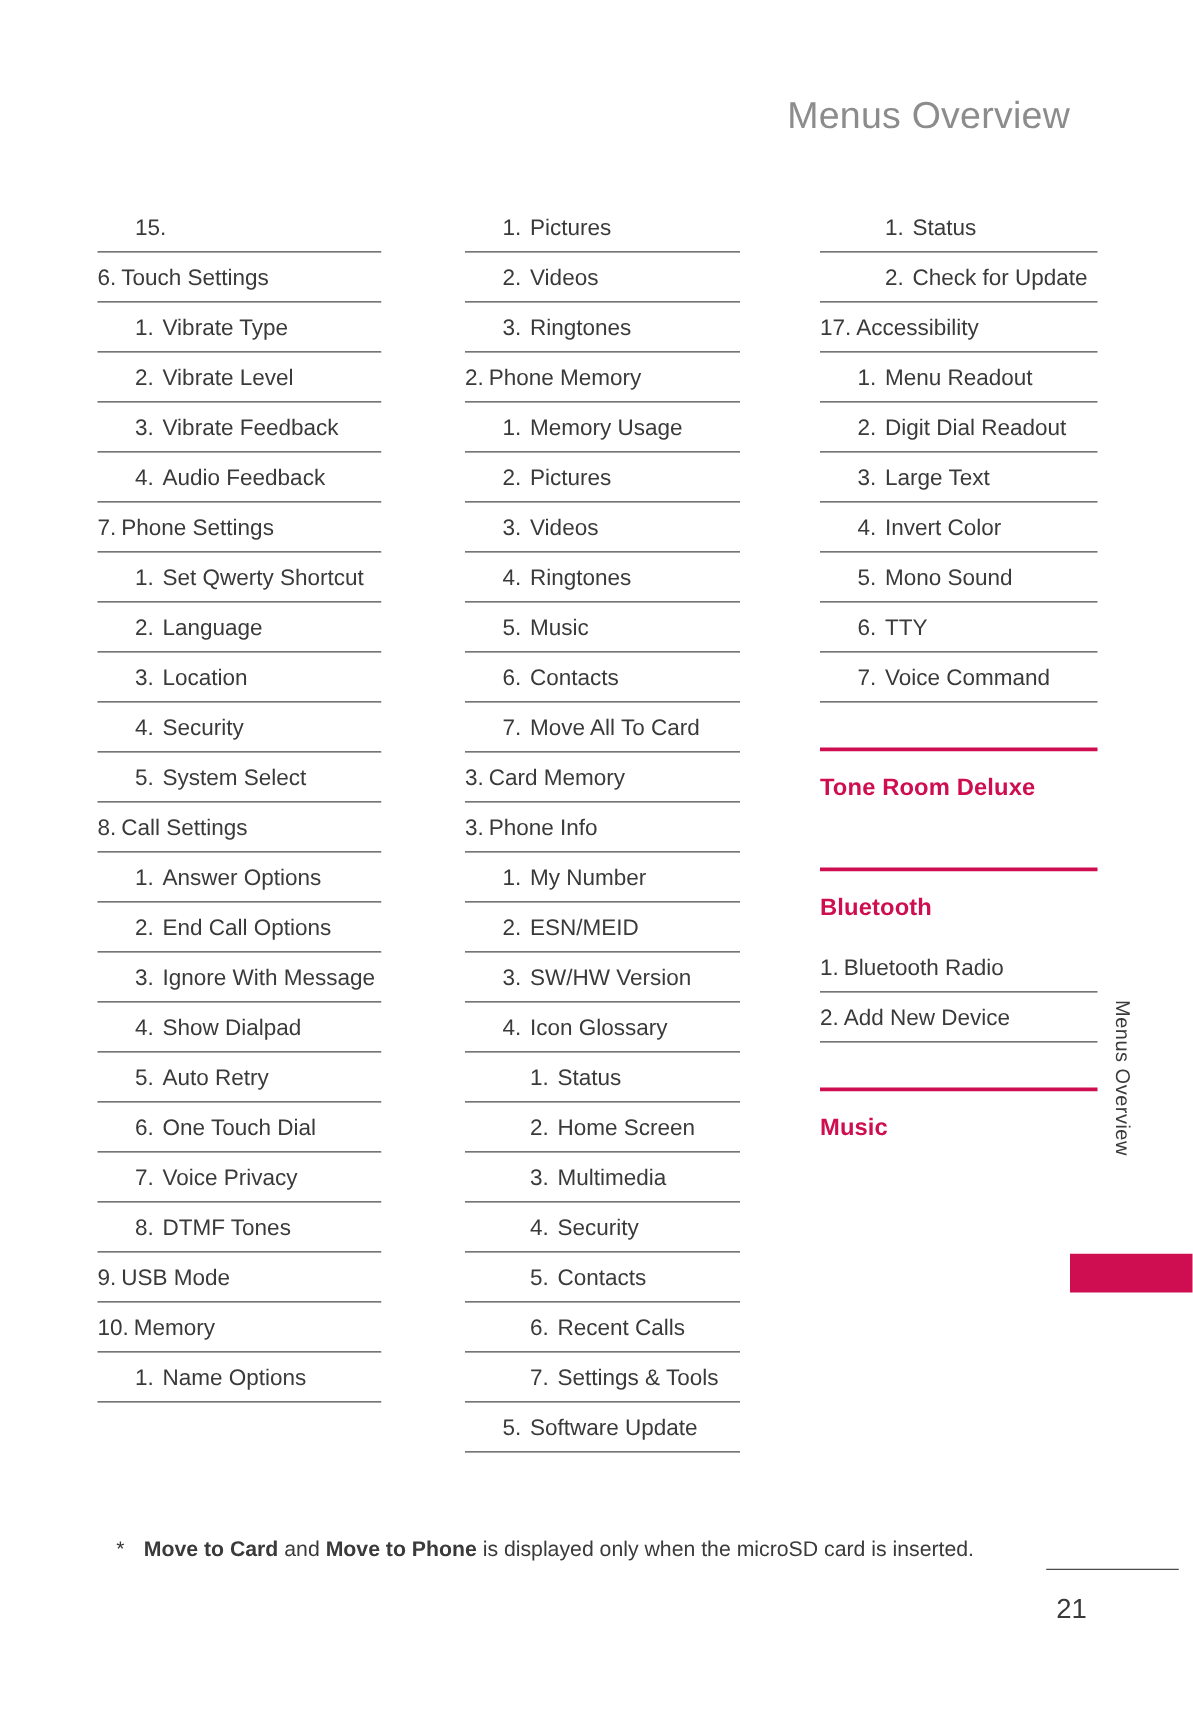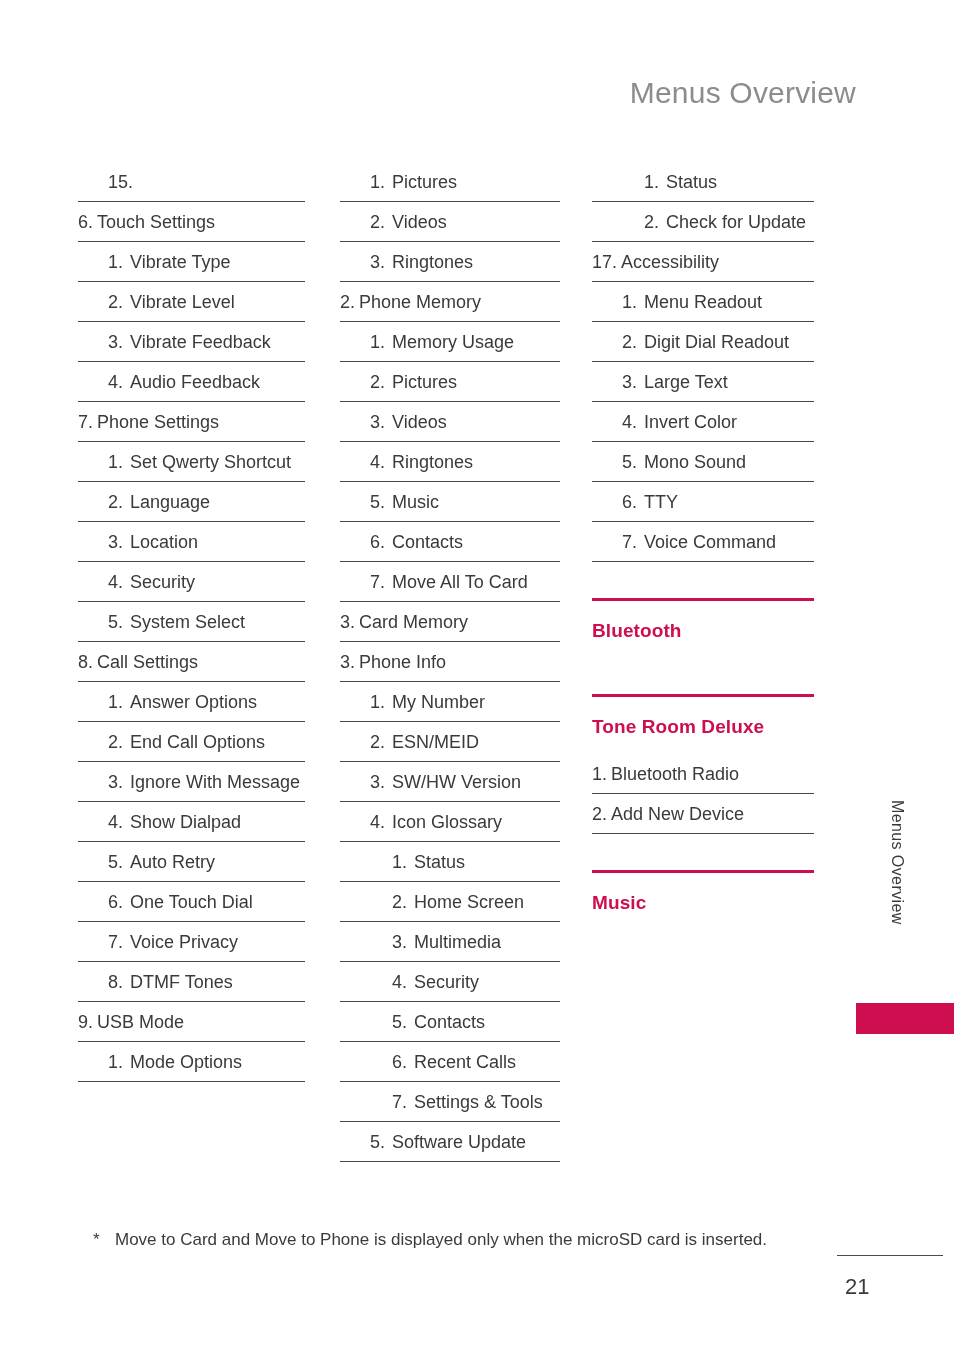--- a/index.html
+++ b/index.html
@@ -63,20 +63,21 @@
   }
 
   
   .columns {
     position: absolute;
     top: 168px;
     left: 78px;
     width: 760px;
     display: flex;
     align-items: flex-start;
+    gap: 32px;
   }
   .column {
     flex: 0 0 auto;
   }
   .col-1 { width: 227px; margin-right: 35px; }
   .col-2 { width: 220px; margin-right: 32px; }
   .col-3 { width: 222px; }
 
   
   .menu-row {
@@ -140,21 +141,21 @@
     color: #3a3a3a;
   }
   .footnote .fn-star {
     position: absolute;
     left: 0;
     top: 0;
   }
   .footnote .fn-body {
     margin-left: 22px;
   }
-  .footnote b { font-weight: normal; }
+  .footnote b { font-weight: bold; }
 
   
   .page-num-wrap {
     position: absolute;
     right: 11px;
     top: 1255px;
     width: 106px;
   }
   .page-num-rule {
     border-top: 1px solid #4a4a4a;
@@ -305,24 +306,30 @@
           <span class="row-num">8.</span>
           <span class="row-text">DTMF Tones</span>
         </div>
       </div>
       <div class="menu-row lvl-1">
         <div class="row-inner">
           <span class="row-num">9.</span>
           <span class="row-text">USB Mode</span>
         </div>
       </div>
-      <div class="menu-row lvl-2">
-        <div class="row-inner">
-          <span class="row-num">1.</span>
-          <span class="row-text">Mode Options</span>
+      <div class="menu-row lvl-1">
+        <div class="row-inner">
+          <span class="row-num">10.</span>
+          <span class="row-text">Memory</span>
+        </div>
+      </div>
+      <div class="menu-row lvl-2">
+        <div class="row-inner">
+          <span class="row-num">1.</span>
+          <span class="row-text">Name Options</span>
         </div>
       </div>
     </div>
   <div class="column col-2">
       <div class="menu-row lvl-2 first-row">
         <div class="row-inner">
           <span class="row-num">1.</span>
           <span class="row-text">Pictures</span>
         </div>
       </div>
@@ -527,25 +534,25 @@
         </div>
       </div>
       <div class="menu-row lvl-2">
         <div class="row-inner">
           <span class="row-num">7.</span>
           <span class="row-text">Voice Command</span>
         </div>
       </div>
       <div class="section-block">
         <div class="section-rule"></div>
-        <div class="section-title">Bluetooth</div>
+        <div class="section-title">Tone Room Deluxe</div>
       </div>
       <div class="section-block">
         <div class="section-rule"></div>
-        <div class="section-title">Tone Room Deluxe</div>
+        <div class="section-title">Bluetooth</div>
       </div>
       <div class="menu-row lvl-1">
         <div class="row-inner">
           <span class="row-num">1.</span>
           <span class="row-text">Bluetooth Radio</span>
         </div>
       </div>
       <div class="menu-row lvl-1">
         <div class="row-inner">
           <span class="row-num">2.</span>

